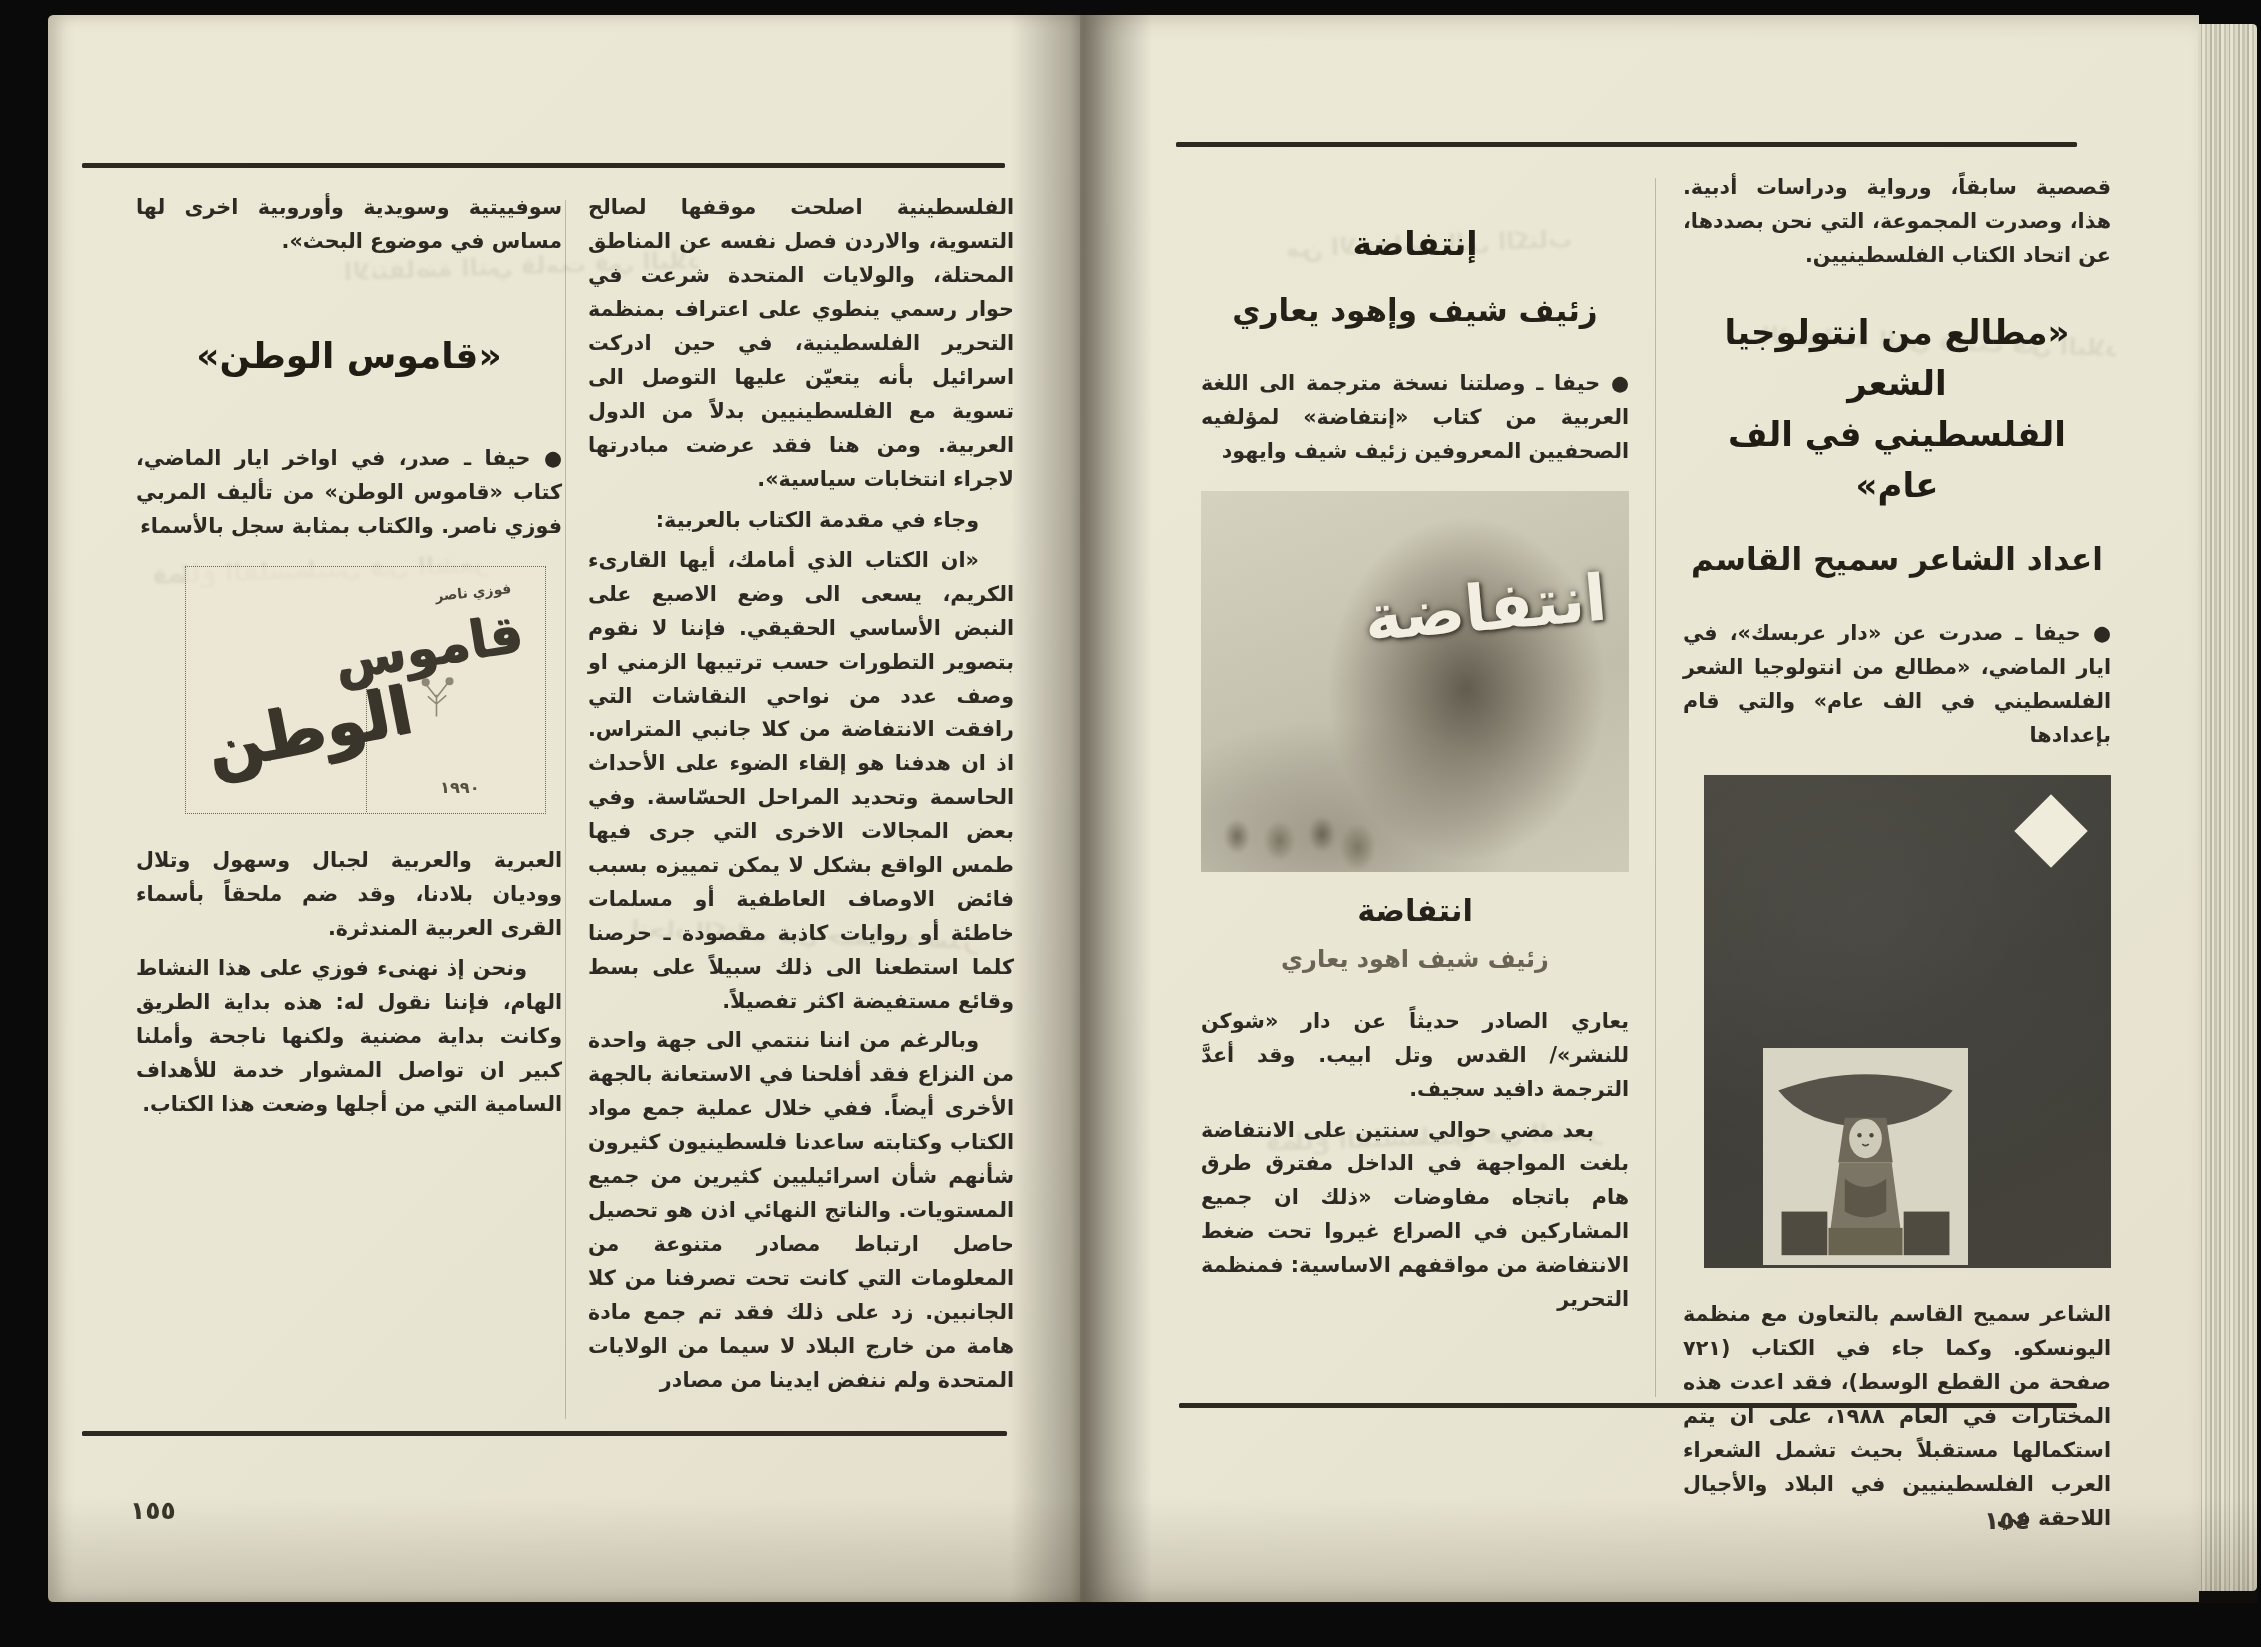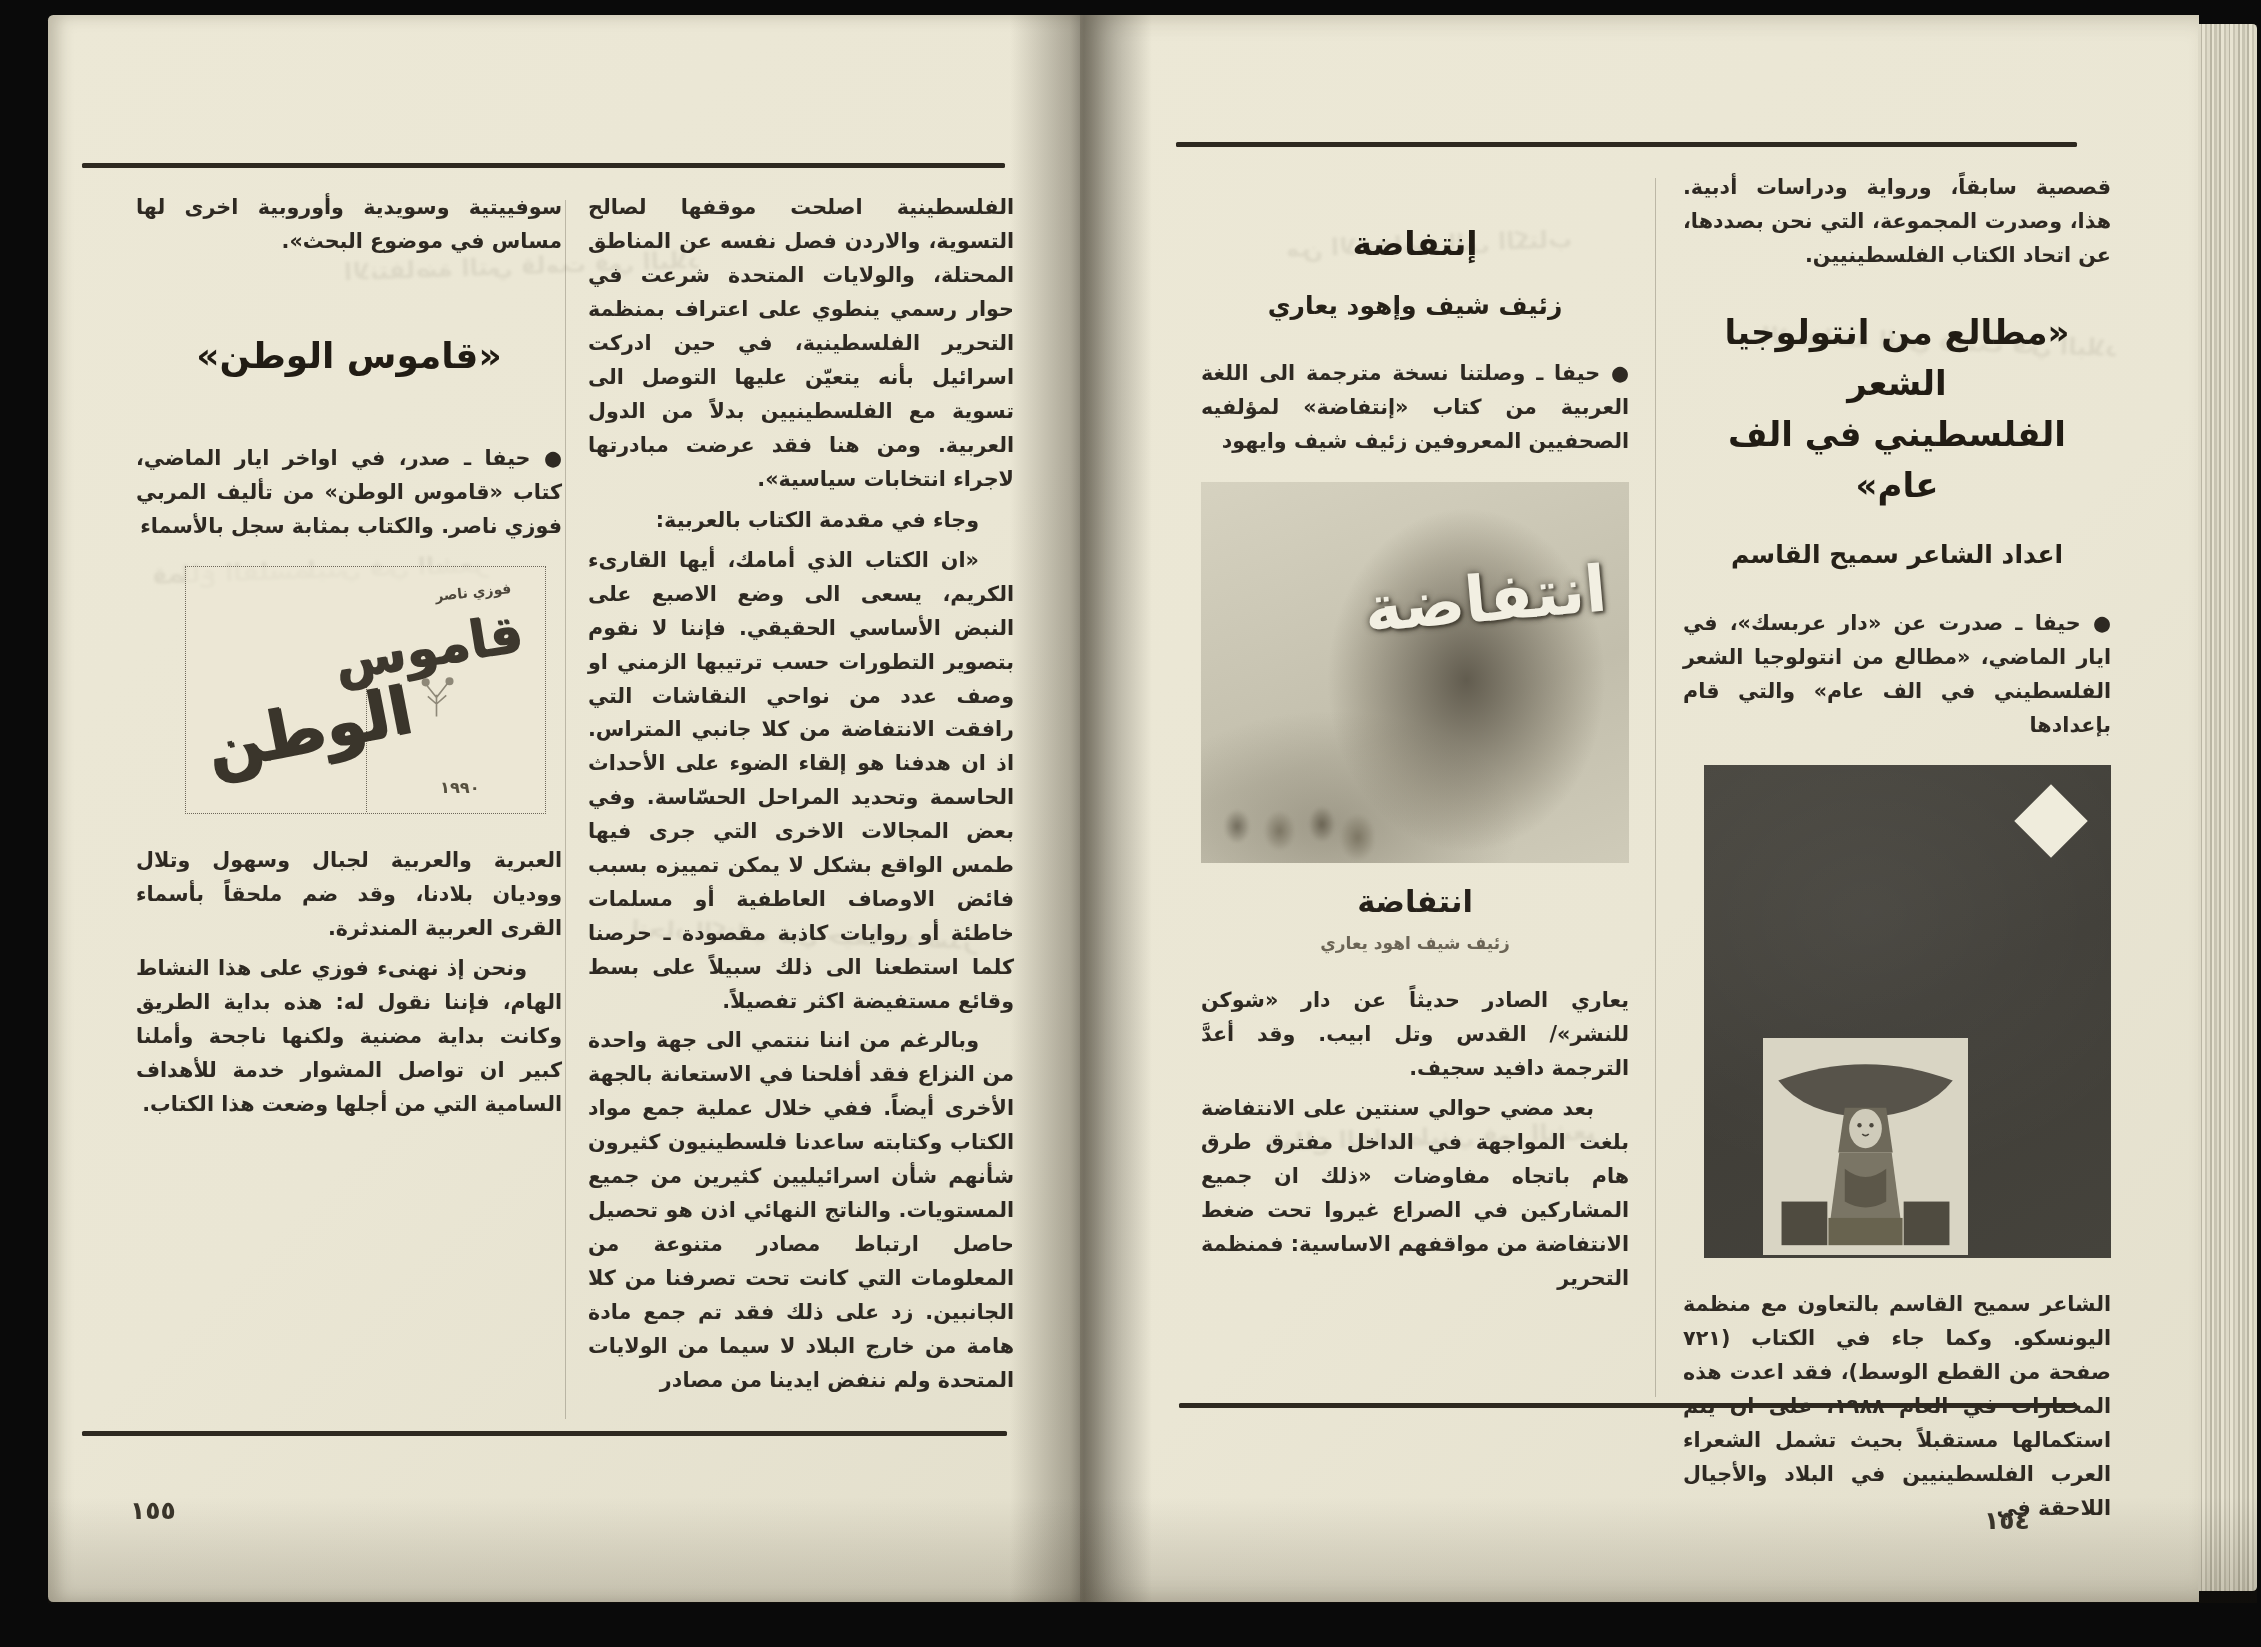--- a/index.html
+++ b/index.html
@@ -25,21 +25,21 @@
   .rule{position:absolute;background:#2e2920;border-radius:1.6px;}
 
   
   .col{position:absolute;direction:rtl;text-align:justify;color:#2e2922;
        font-size:20.7px;line-height:1.64;font-weight:bold;}
   .col p{margin:0 0 5.4px 0;}
   .indent{text-indent:35px;}
   .h-big{font-weight:bold;text-align:center;color:#211c14;direction:rtl;}
   .h-64{font-size:34px;line-height:1.5;}
   .h-68{font-size:36px;line-height:1.5;}
-  .h-sub{font-size:25px;text-align:center;font-weight:bold;color:#262118;direction:rtl;}
+  .h-sub{font-size:31px;text-align:center;font-weight:bold;color:#262118;direction:rtl;}
   .pagenum{position:absolute;font-size:25px;color:#3a352b;font-weight:bold;}
 
   
   .ghost{position:absolute;direction:rtl;color:#7a7462;opacity:.13;filter:blur(1.4px);
          transform:scaleX(-1) rotate(2deg);font-size:24px;font-weight:bold;line-height:1.9;
          text-align:center;pointer-events:none;}
 
   
   .qamus-cover{position:absolute;border:1.6px dotted #6d675a;background:rgba(236,232,214,.6);}
   .qamus-divider{position:absolute;border-left:1.6px dotted #6d675a;}
@@ -59,21 +59,21 @@
   .intifada-title{position:absolute;top:65px;right:22px;font-size:64px;font-weight:bold;color:#f2efe2;
       transform:rotate(-5deg);direction:rtl;
       text-shadow:0 0 7.6px rgba(60,55,44,.9), 2.2px 2.2px 3.3px rgba(60,55,44,.8);}
   .intifada-people{position:absolute;left:9.8px;bottom:-7.6px;width:163px;height:109px;filter:blur(1.6px);opacity:.75;
       background:
         radial-gradient(18.5px 24px at 16% 60%, #5b5546, rgba(0,0,0,0) 72%),
         radial-gradient(22px 28px at 42% 64%, #6b6452, rgba(0,0,0,0) 72%),
         radial-gradient(18.5px 25px at 68% 58%, #575040, rgba(0,0,0,0) 72%),
         radial-gradient(25px 33px at 90% 70%, #6e6754, rgba(0,0,0,0) 72%);}
   .intifada-caption-title{margin-top:14px;text-align:center;font-size:30.5px;font-weight:bold;color:#26211a;direction:rtl;}
-  .intifada-caption-authors{margin-top:3.3px;text-align:center;font-size:17px;font-weight:bold;color:#6b6455;direction:rtl;}
+  .intifada-caption-authors{margin-top:3.3px;text-align:center;font-size:24px;font-weight:bold;color:#6b6455;direction:rtl;}
 
   
   .anthology-cover{position:relative;width:407px;height:493px;overflow:hidden;
       background:
         radial-gradient(327px 272px at 40% 30%, rgba(255,255,255,.05), rgba(0,0,0,0)),
         linear-gradient(155deg,#494740 0%,#403e38 50%,#45433c 100%);}
   .anthology-diamond{position:absolute;top:30.5px;right:34px;width:52px;height:52px;background:#efecdc;
       transform:rotate(45deg);}
   .anthology-panel{position:absolute;left:59px;top:273px;width:205px;height:217px;background:#d9d5c4;}
 

